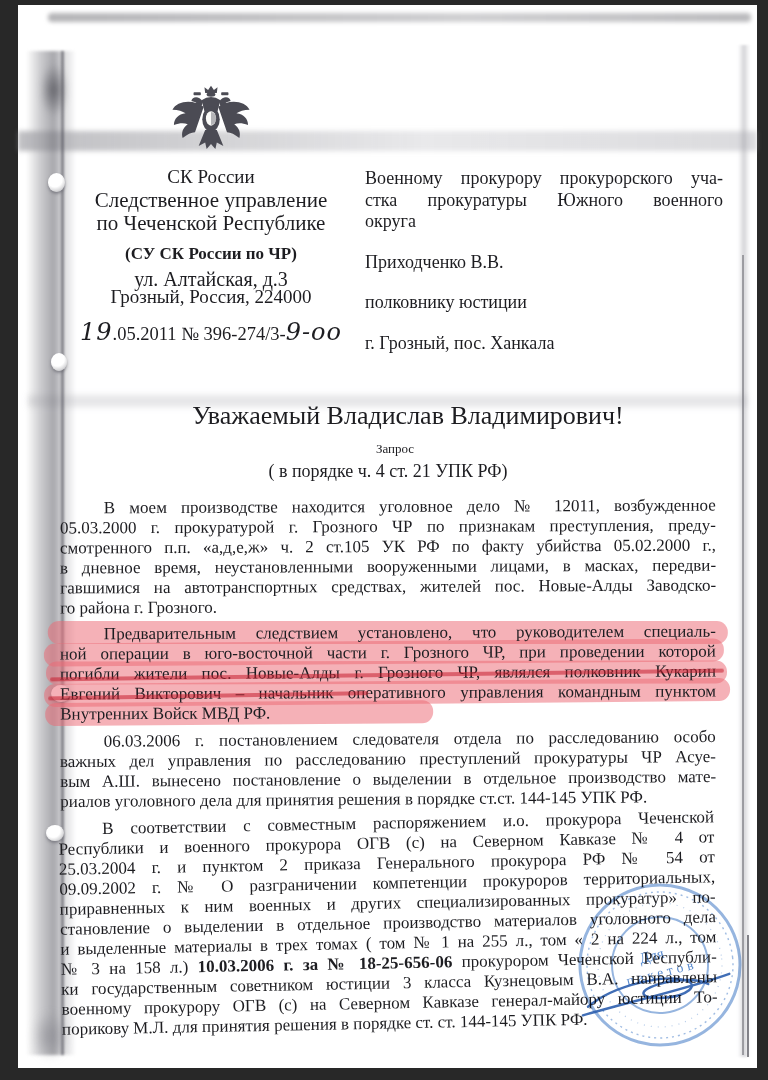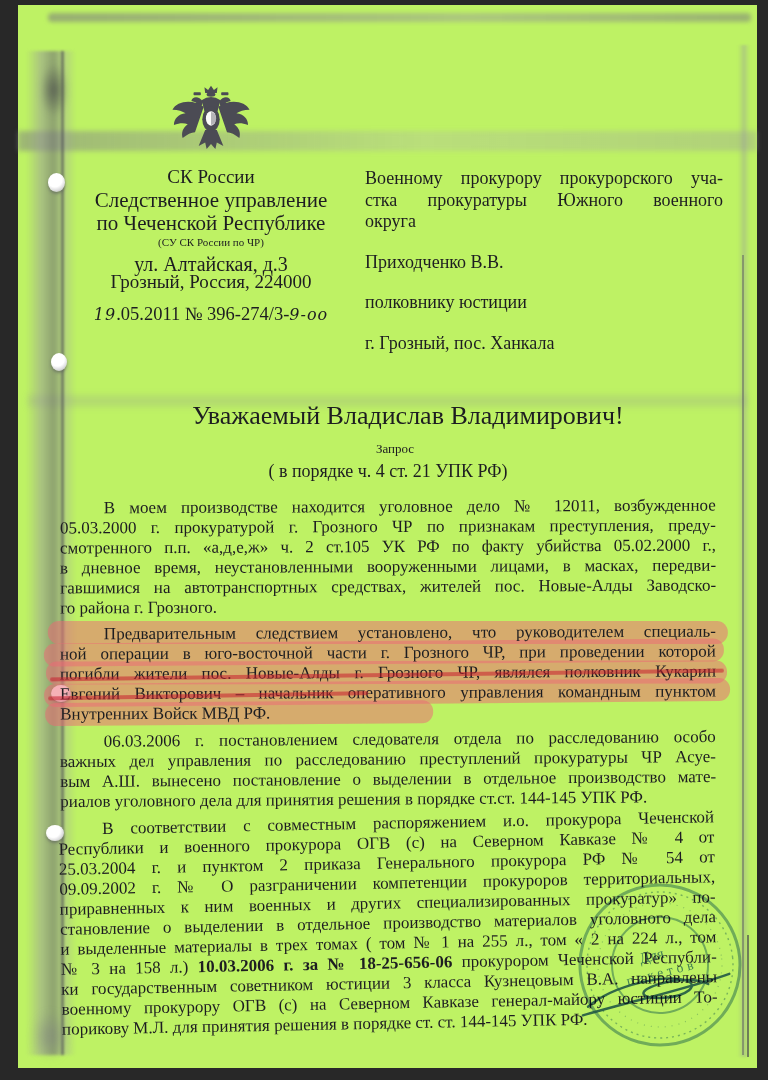--- a/index.html
+++ b/index.html
@@ -4,21 +4,21 @@
 <style>
   html,body{margin:0;padding:0;}
   body{
     width:768px;height:1080px;position:relative;overflow:hidden;
     background:#282828;
     font-family:"Liberation Serif", serif;
     color:#1d1d21;
   }
   .page{
     position:absolute;left:18px;top:5px;width:739px;height:1063px;
-    background:#bef264;
+    background:#ffffff;
   }
   
   .artifact{position:absolute;pointer-events:none;}
   .band-top{left:30px;top:8px;right:6px;height:9px;
     background:linear-gradient(to right,rgba(120,120,125,.55),rgba(150,150,155,.45) 60%,rgba(120,120,125,.5));
     filter:blur(2px);border-radius:4px;}
   .band-mid{left:0;top:126px;right:0;height:20px;
     background:linear-gradient(to right,rgba(125,125,132,.5),rgba(175,175,182,.28) 55%,rgba(150,150,158,.35));
     filter:blur(2.5px);}
   .band-sal{left:10px;top:390px;right:10px;height:12px;
@@ -41,25 +41,25 @@
   .crease-right{left:720px;top:40px;width:12px;height:1012px;
     background:linear-gradient(to right,rgba(170,170,176,0),rgba(150,150,158,.4),rgba(170,170,176,0));
     filter:blur(1px);}
   .crease-right-l1{left:724px;top:250px;width:2px;height:800px;background:rgba(90,90,98,.5);filter:blur(.5px);}
   .crease-right-l2{left:729px;top:930px;width:2px;height:122px;background:rgba(70,70,78,.65);filter:blur(.4px);}
   
   .letterhead{position:absolute;left:57px;top:80px;width:272px;text-align:center;line-height:1.05;}
   .emblem{display:block;margin:0 auto 2px auto;}
   .org-short{font-size:19px;margin-top:2px;}
   .org-name{font-size:21px;line-height:19px;margin-top:4px;}
-  .org-abbr{font-size:11px;font-weight:400;margin-top:4px;}
+  .org-abbr{font-size:17px;font-weight:700;margin-top:12px;}
   .addr1{font-size:20px;margin-top:7px;line-height:18px;}
   .addr2{font-size:19px;line-height:18px;}
   .refrow{margin-top:14px;font-size:18.5px;white-space:nowrap;}
-  .hand{font-family:"DejaVu Serif",serif;font-style:italic;font-size:16px;letter-spacing:1px;}
+  .hand{font-family:"DejaVu Serif",serif;font-style:italic;font-size:24px;letter-spacing:1px;}
   
   .addressee{position:absolute;left:347px;top:163px;width:358px;font-size:18px;line-height:21.5px;}
   .addr-just{text-align:justify;text-align-last:justify;}
   .addr-gap{margin-top:19px;}
   
   .salutation{position:absolute;left:42px;top:396px;width:656px;text-align:center;padding-left:40px;box-sizing:border-box;font-size:26px;}
   .doc-title{position:absolute;left:42px;top:436px;width:656px;text-align:center;padding-left:14px;box-sizing:border-box;font-size:13px;}
   .doc-subtitle{position:absolute;left:42px;top:456px;width:656px;text-align:center;font-size:18px;}
   
   .body-text{position:absolute;left:42px;top:492px;width:656px;font-size:17px;line-height:20px;}

